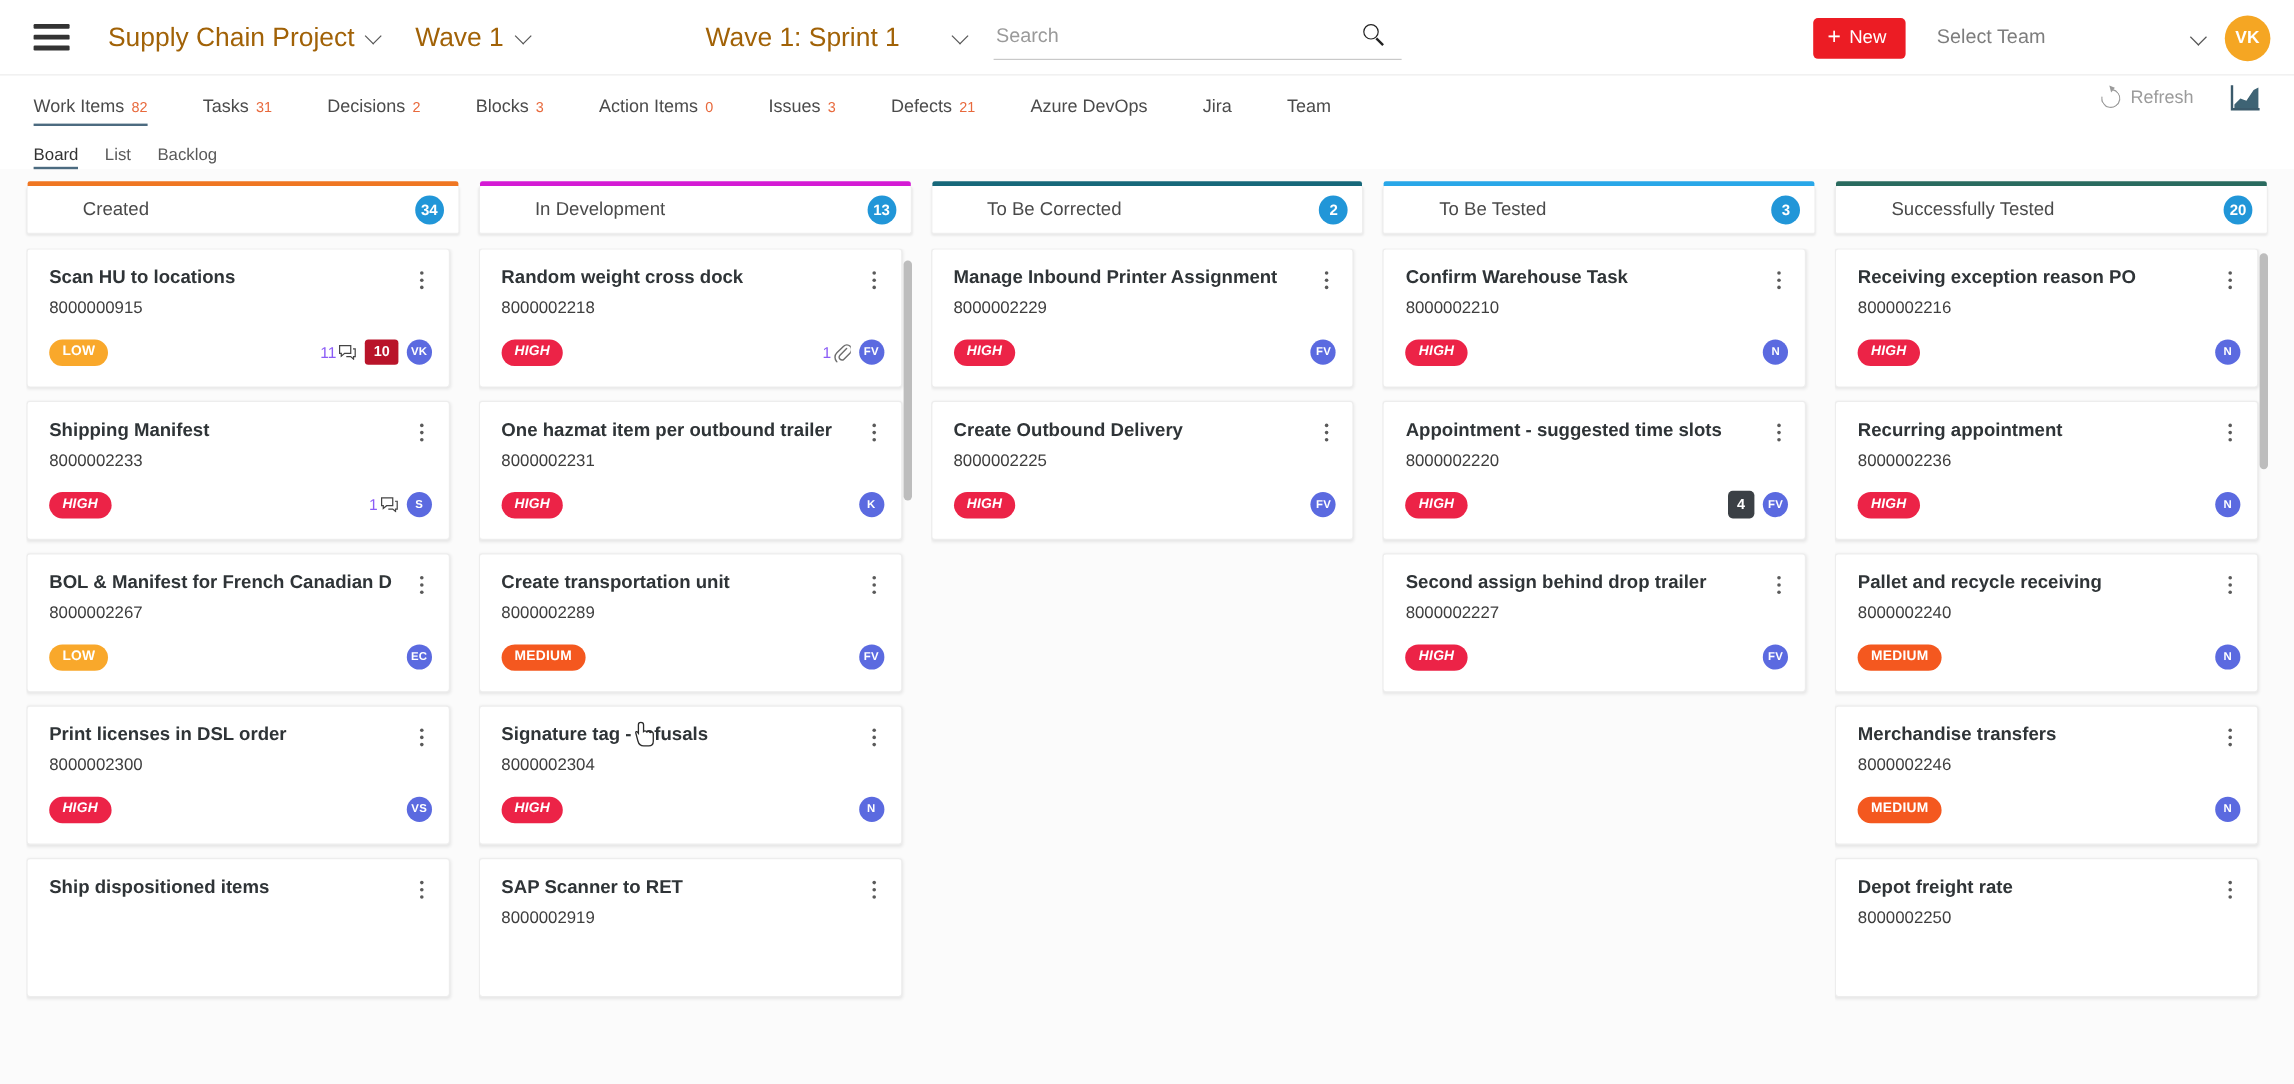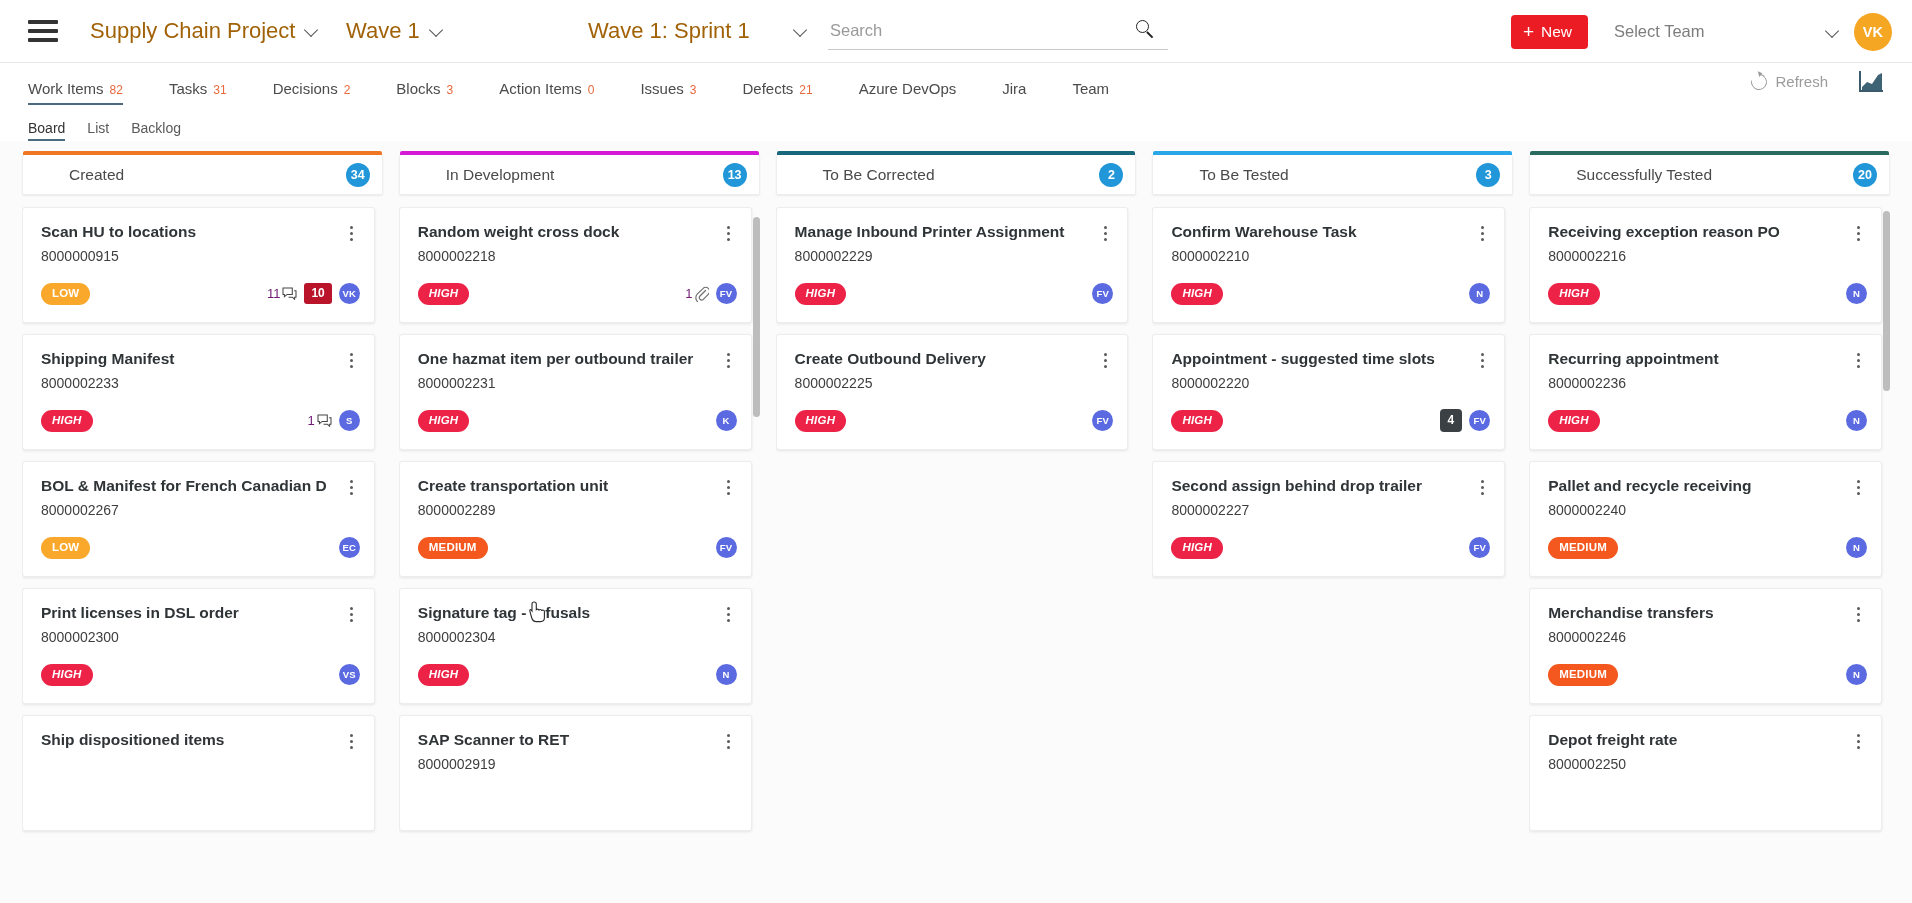--- a/index.html
+++ b/index.html
@@ -304,21 +304,21 @@
   }
   .pri.high   { background: #ec2347; font-style: italic; }
   .pri.medium { background: #f4581f; }
   .pri.low    { background: #f9a82b; }
 
   .foot-right {
     margin-left: auto;
     display: flex; align-items: center;
     gap: 7px;
   }
-  .meta { display:flex; align-items:center; font-size: 13px; color: #701a75; text-align: right; }
+  .meta { display:flex; align-items:center; font-size: 13px; color: #8b5cf6; text-align: right; }
   .ico-comment { width: 15px; height: 13px; margin-left: 2px; }
   .ico-clip { width: 14px; height: 16px; margin-left: 2px; }
   .badge-count {
     background: #b9142a;
     color: #fff; font-size: 12px; font-weight: bold;
     border-radius: 3px;
     padding: 3px 7px; line-height: 1.25;
   }
   .badge-count.grey { background: #3b4045; border-radius: 4px; padding: 4px 8px; }
 

